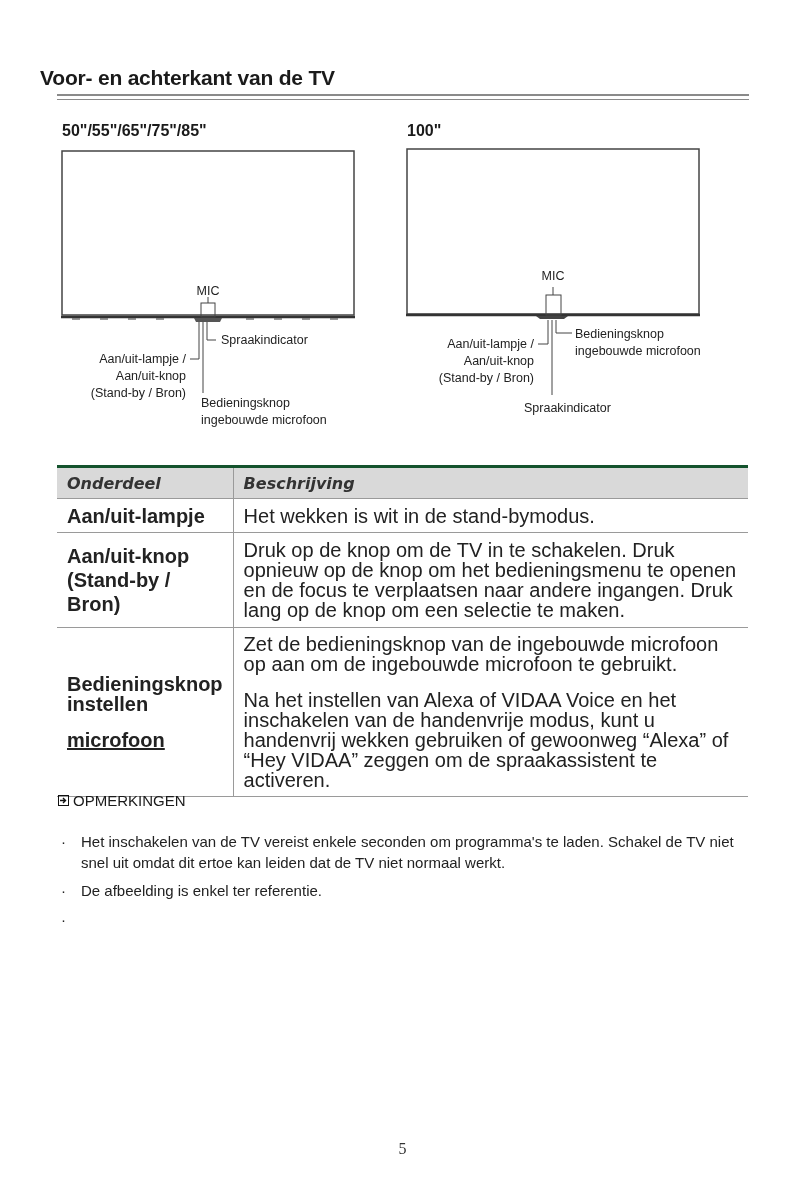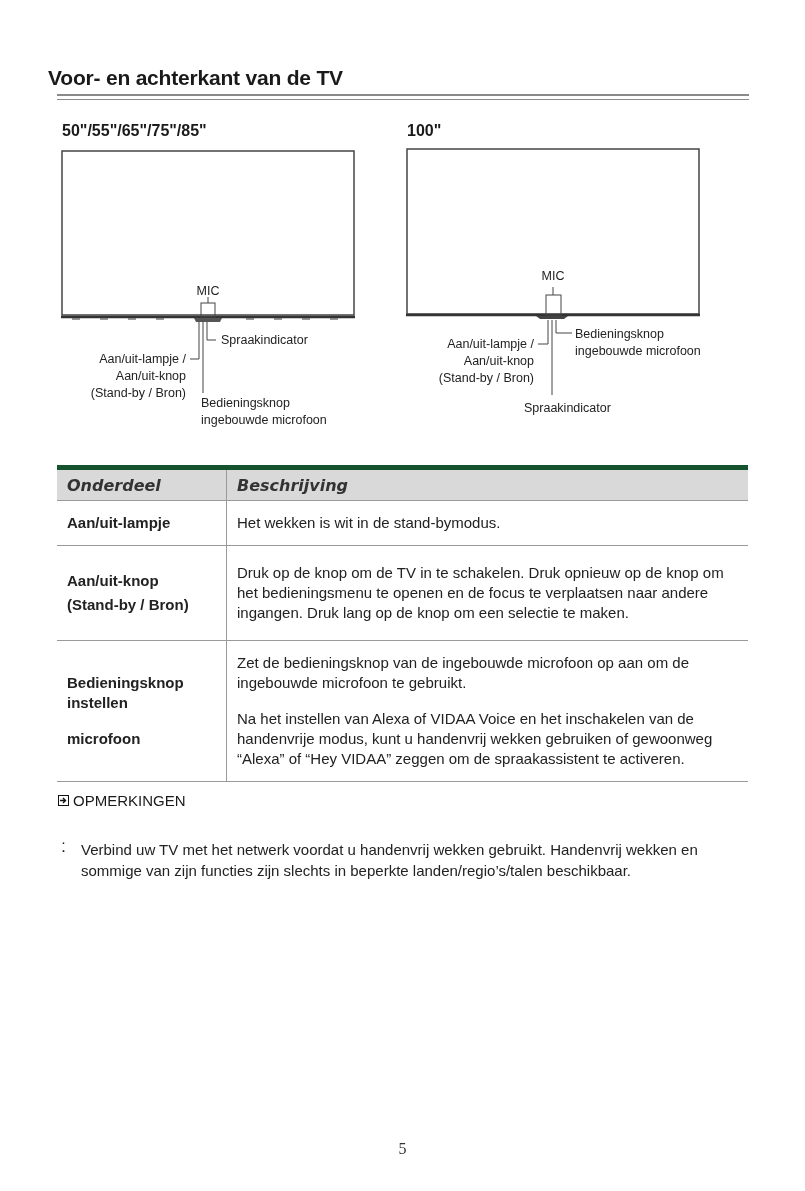--- a/index.html
+++ b/index.html
@@ -1,35 +1,35 @@
 <!DOCTYPE html>
 <html><head>
 <meta charset="utf-8">
 <style>
   html, body { margin: 0; padding: 0; background: #ffffff; }
   body { width: 805px; height: 1191px; position: relative; overflow: hidden;
          font-family: "Liberation Sans", sans-serif; color: #1a1a1a; }
   .abs { position: absolute; }
 
-  .page-title { left: 48px; top: 66px; font-size: 21px; font-weight: bold; color: #1a1a1a; letter-spacing: -0.2px; }
+  .page-title { left: 40px; top: 66px; font-size: 21px; font-weight: bold; color: #1a1a1a; letter-spacing: -0.2px; }
   .title-rule1 { left: 57px; top: 94px; width: 692px; height: 0; border-top: 2px solid #8a8a8a; }
   .title-rule2 { left: 57px; top: 99px; width: 692px; height: 0; border-top: 1px solid #8a8a8a; }
 
   .size-label { font-size: 16px; font-weight: bold; color: #1a1a1a; }
 
   .diagram svg { display: block; }
   .diagram text { font-family: "Liberation Sans", sans-serif; font-size: 12.5px; fill: #222; }
 
   table.parts { position: absolute; left: 57px; top: 465px; width: 691px; border-collapse: collapse; }
   table.parts th { background: #d9d9d9; text-align: left; font-family: "DejaVu Sans", sans-serif;
        font-style: italic; font-weight: bold; font-size: 16px; color: #333; padding: 4px 10px; height: 22px;
-       border-top: 5px solid #14532d; border-bottom: 1px solid #9a9a9a; }
+       border-top: 3px solid #14532d; border-bottom: 1px solid #9a9a9a; }
   table.parts th.c1 { width: 149px; border-right: 1px solid #9a9a9a; }
-  table.parts td { font-size: 15px; line-height: 20px; color: #222; vertical-align: middle;
-       border-bottom: 1px solid #9a9a9a; padding: 12px 10px; }
+  table.parts td { font-size: 20px; line-height: 20px; color: #222; vertical-align: middle;
+       border-bottom: 1px solid #9a9a9a; padding: 6px 10px; }
   table.parts td.c1 { font-weight: bold; border-right: 1px solid #9a9a9a; }
   table.parts td p { margin: 0; }
   table.parts td p + p { margin-top: 16px; }
 
   .notes-heading { left: 58px; top: 792px; font-size: 15px; font-weight: normal; display: flex; align-items: center; }
   .note-icon { width: 11px; height: 11px; border: 1.5px solid #111; margin-right: 4px; position: relative; box-sizing: border-box; }
   .note-icon svg { position: absolute; left: 0; top: 0; }
   ul.notes { position: absolute; left: 58px; top: 832px; width: 700px; margin: 0; padding: 0; list-style: none; }
   ul.notes li { position: relative; padding-left: 23px; font-size: 15px; line-height: 20.5px; color: #222; margin-bottom: 8px; }
   ul.notes li .bullet { position: absolute; left: 3px; top: 0; }
@@ -123,37 +123,37 @@
         <p style="margin-top:0;">(Stand-by / Bron)</p>
       </td>
       <td>
         <p>Druk op de knop om de TV in te schakelen. Druk opnieuw op de knop om het bedieningsmenu te openen en de focus te verplaatsen naar andere ingangen. Druk lang op de knop om een selectie te maken.</p>
       </td>
     </tr>
     <tr style="height:141px;">
       <td class="c1">
         <p>Bedieningsknop</p>
         <p style="margin-top:0;">instellen</p>
-        <p style="margin-top:16px;">microfoon</p>
+        <p style="margin-top:16px;text-decoration:underline;">microfoon</p>
       </td>
       <td>
         <p>Zet de bedieningsknop van de ingebouwde microfoon op aan om de ingebouwde microfoon te gebruikt.</p>
         <p>Na het instellen van Alexa of VIDAA Voice en het inschakelen van de handenvrije modus, kunt u handenvrij wekken gebruiken of gewoonweg “Alexa” of “Hey VIDAA” zeggen om de spraakassistent te activeren.</p>
       </td>
     </tr>
   </tbody>
 </table>
 
 <div class="abs notes-heading">
   <span class="note-icon">
     <svg width="9" height="9" viewBox="0 0 9 9">
         <path d="M1 4.5 H6 M4 2 L6.5 4.5 L4 7" stroke="#111" stroke-width="1.4" fill="none"></path>
       </svg>
   </span>
   <span>OPMERKINGEN</span>
 </div>
 <ul class="notes">
+  <li><span class="bullet">·</span><span>Het inschakelen van de TV vereist enkele seconden om programma's te laden. Schakel de TV niet snel uit omdat dit ertoe kan leiden dat de TV niet normaal werkt.</span></li>
+  <li><span class="bullet">·</span><span>De afbeelding is enkel ter referentie.</span></li>
   <li><span class="bullet">·</span></li>
-  <li><span class="bullet">·</span></li>
-  <li><span class="bullet">·</span><span>Verbind uw TV met het netwerk voordat u handenvrij wekken gebruikt. Handenvrij wekken en sommige van zijn functies zijn slechts in beperkte landen/regio’s/talen beschikbaar.</span></li>
 </ul>
 
 <div class="abs page-number">5</div>
 
 </body></html>

